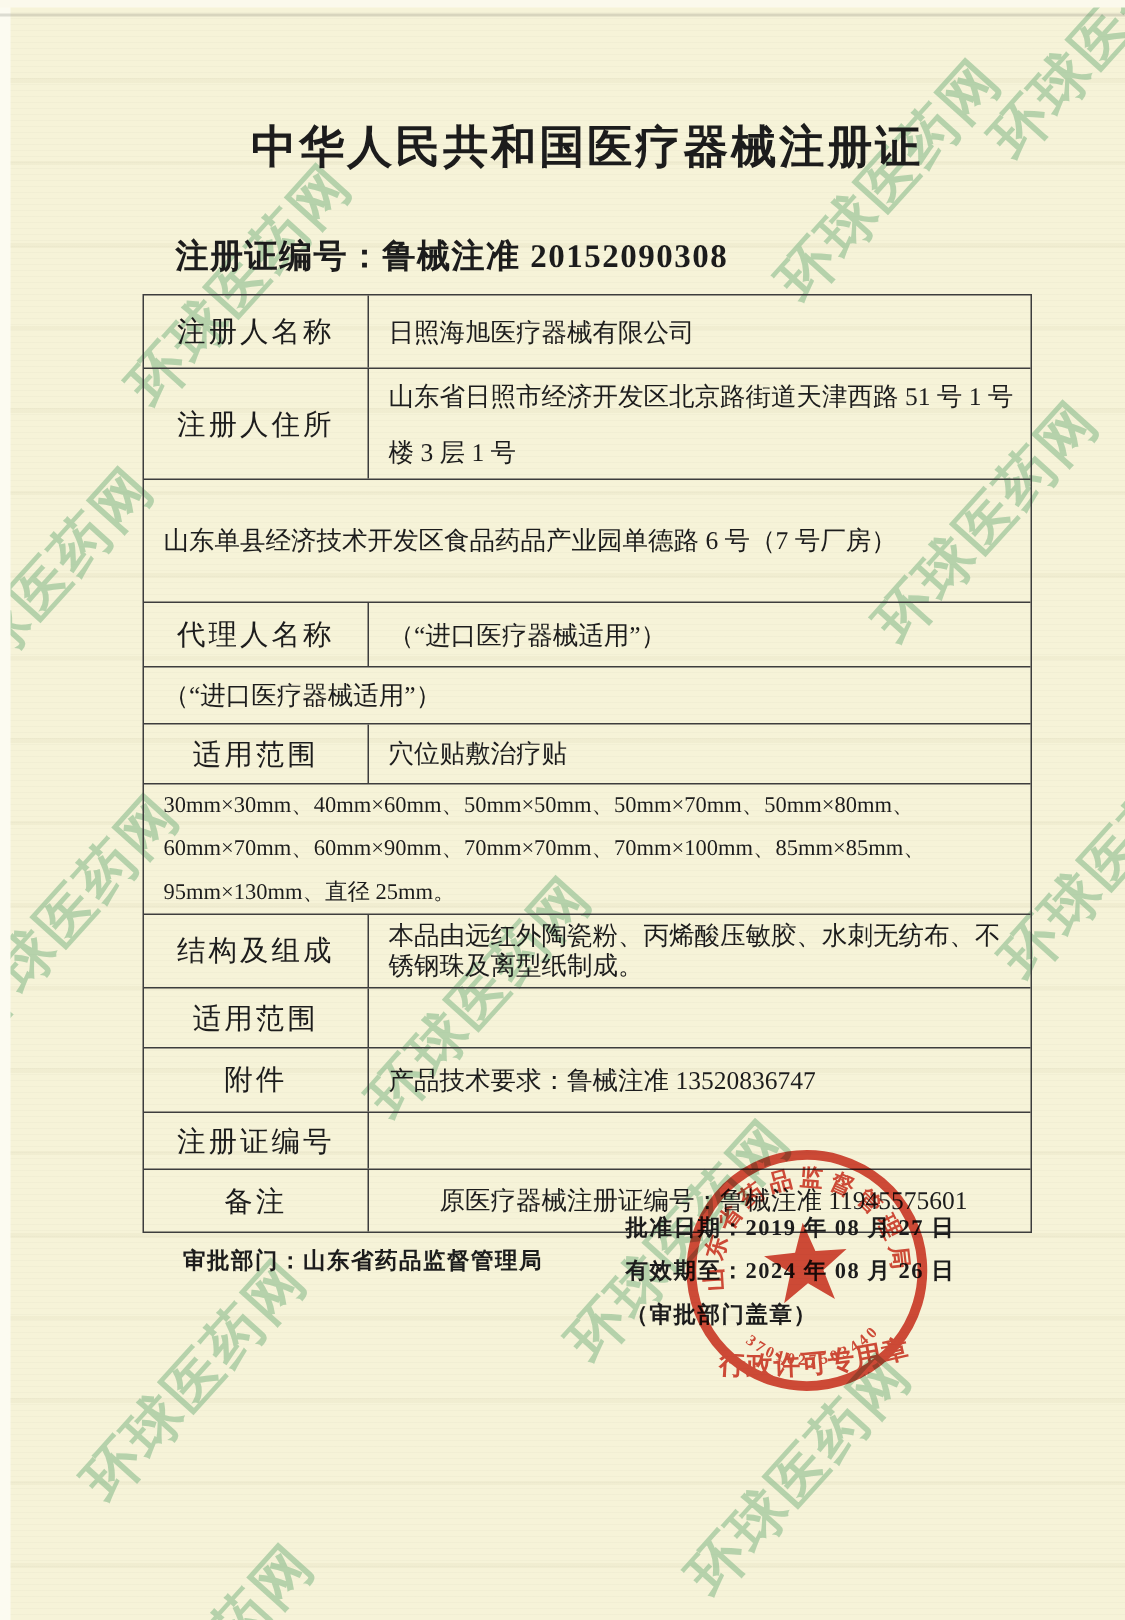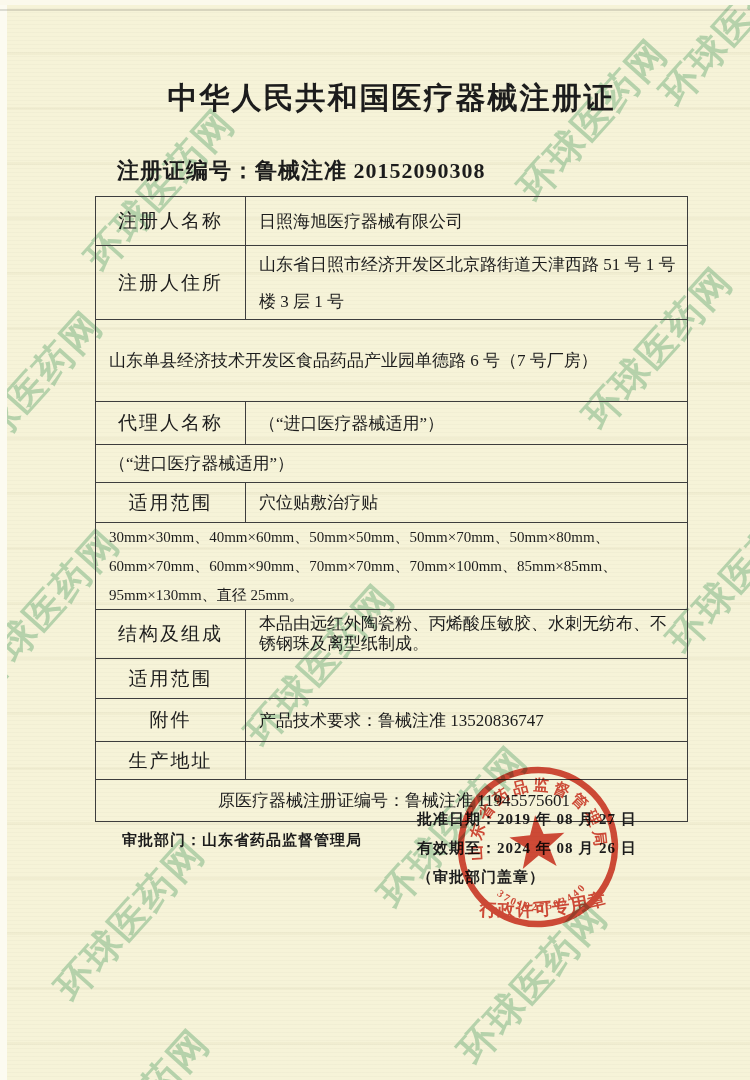--- a/index.html
+++ b/index.html
@@ -129,26 +129,27 @@
       <div class="trow" style="height: 40px;">
         <div class="tlabel">适用范围</div>
       </div>
       <div class="trow" style="height: 43px;">
         <div class="tlabel">附件</div>
         <div class="tvalue">
           <span>产品技术要求：鲁械注准 13520836747</span>
         </div>
       </div>
       <div class="trow" style="height: 38px;">
-        <div class="tlabel">生产地址</div>
+        <div class="tlabel">注册证编号</div>
         <div class="tvalue">
           <span></span>
         </div>
       </div>
       <div class="trow" style="height: 42px;">
+        <div class="tlabel">备注</div>
         <div class="tvalue centered">
           <span>原医疗器械注册证编号：鲁械注准 11945575601</span>
         </div>
       </div>
     </div>
 
   <div class="dept">审批部门：山东省药品监督管理局</div>
 
   <div class="dates">
     <div>批准日期：2019 年 08 月 27 日</div>

